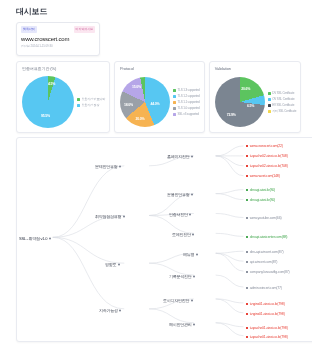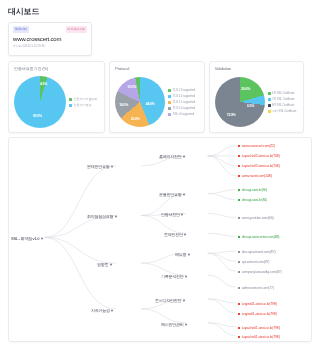--- a/index.html
+++ b/index.html
@@ -2,21 +2,21 @@
 <html><head>
 <meta charset="utf-8">
 <style>
   * { box-sizing: border-box; margin: 0; padding: 0; }
   html, body {
     width: 312px; height: 350px;
     background: #ffffff;
     font-family: "Liberation Sans", sans-serif;
     overflow: hidden;
   }
-  .page { width: 312px; height: 252px; position: relative; background:#fff; padding: 5px 6px; }
+  .page { width: 312px; height: 252px; position: relative; background:#fff; padding: 5px 14px; }
 
   .page-title {
     font-size: 8px; font-weight: bold; color: #2e3440;
     letter-spacing: -0.2px; margin: 1px 0 5px 2px;
   }
 
   
   .site-card {
     width: 84px; height: 34px;
     background:#fff; border:1px solid #e6e8ee; border-radius:3px;

